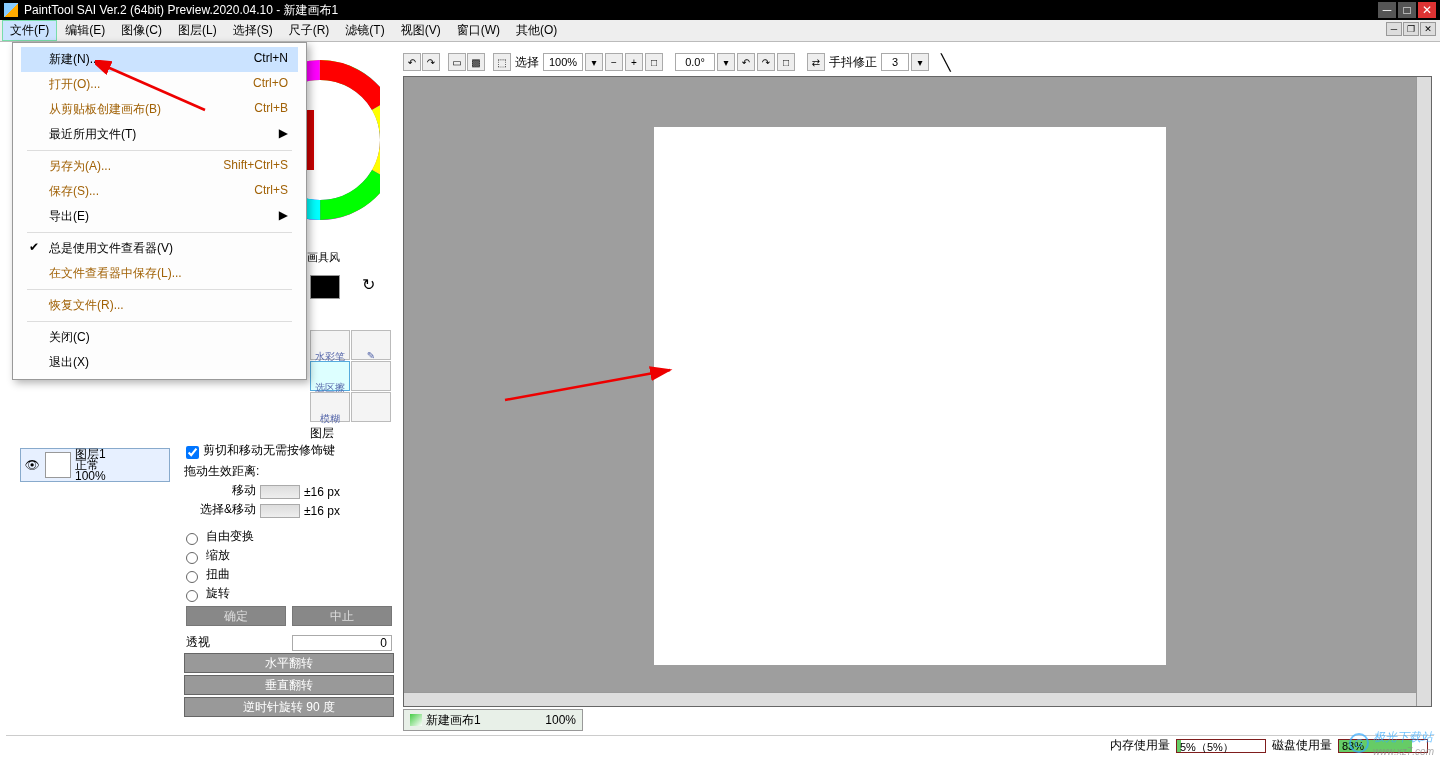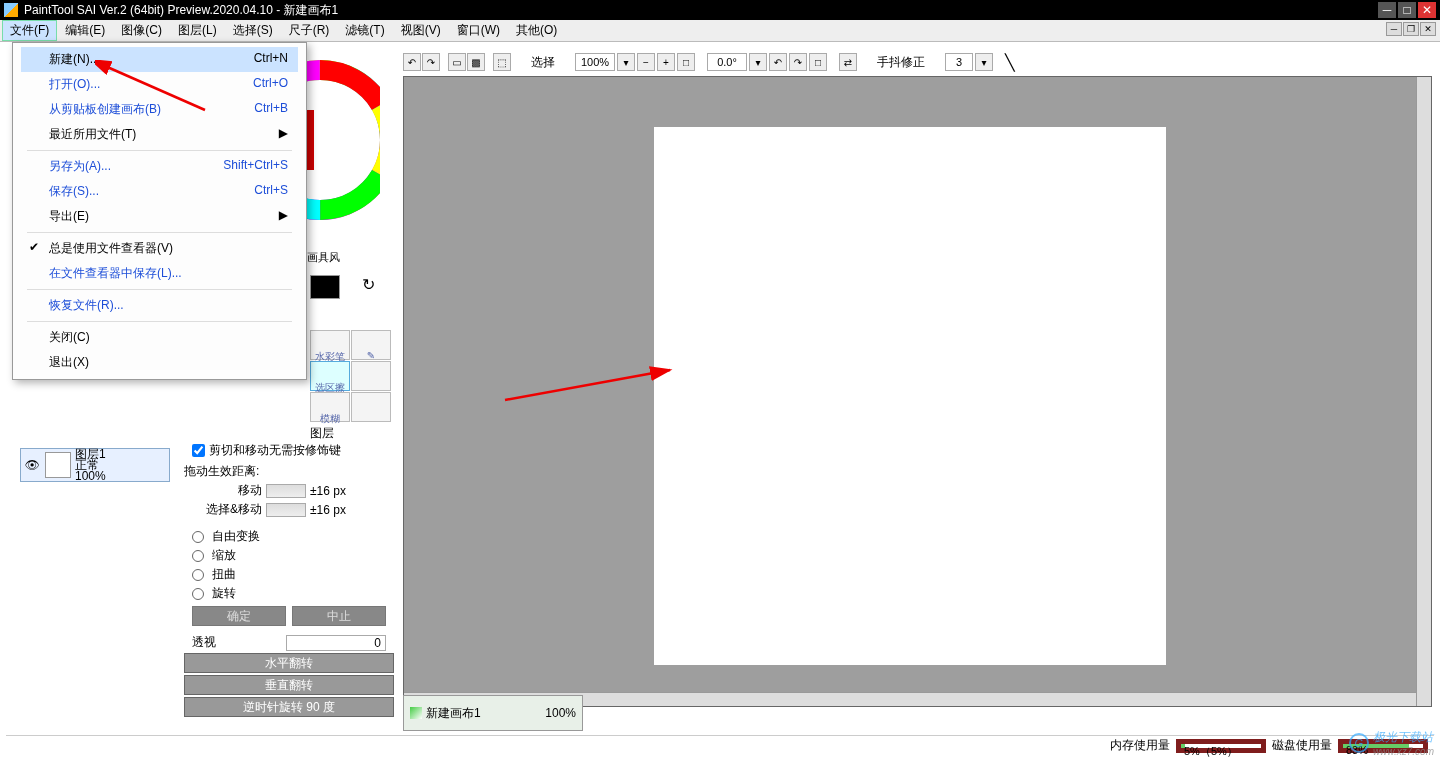--- a/index.html
+++ b/index.html
@@ -17,33 +17,33 @@
 .menubar { background: #eee; height: 22px; border-bottom: 1px solid #bbb; display: flex; align-items: center; padding: 0 2px; position: relative; }
 .menu-item { padding: 2px 8px; cursor: default; }
 .menu-item.active { background: #cbe3ff; border: 1px solid #7da; padding: 1px 7px; }
 .doc-controls { position: absolute; right: 4px; top: 2px; display: flex; gap: 1px; }
 .doc-btn { width: 16px; height: 14px; border: 1px solid #999; background: #ddd; display: flex; align-items: center; justify-content: center; font-size: 9px; }
 
 
 .dropdown { position: absolute; left: 12px; top: 42px; width: 295px; background: #fdfdfd; border: 1px solid #999; box-shadow: 3px 3px 8px rgba(0,0,0,.3); z-index: 100; padding: 4px 8px; }
 .dd-item { display: flex; padding: 4px 10px 4px 28px; position: relative; }
 .dd-item.hover { background: #cbe3ff; }
-.dd-item.disabled { color: #1d4ed8; gap: 8px; }
+.dd-item.disabled { color: #a16207; gap: 8px; }
 .dd-label { flex: 1; }
 .dd-short { color: inherit; }
 .dd-arrow { position: absolute; right: 10px; }
 .dd-sep { height: 1px; background: #ddd; margin: 3px 6px; }
 .dd-check { position: absolute; left: 8px; }
 
 
 .toolbar { position: absolute; left: 403px; right: 6px; top: 50px; height: 24px; display: flex; align-items: center; gap: 2px; }
 .tb-btn { width: 18px; height: 18px; border: 1px solid #aaa; background: #eee; display: flex; align-items: center; justify-content: center; font-size: 10px; }
 .tb-group { display: flex; gap: 1px; margin-right: 6px; }
 .tb-input { width: 40px; height: 18px; border: 1px solid #aaa; text-align: center; font-size: 11px; }
-.tb-label { font-size: 12px; margin: 0 18px; }
+.tb-label { font-size: 12px; margin: 0 2px; }
 .color-ring { position: absolute; left: 300px; top: 60px; width: 80px; height: 170px; overflow: hidden; }
 .ring-svg { position: absolute; left: -60px; top: 0; }
 
 
 .swatch-row { position: absolute; left: 307px; top: 250px; font-size: 11px; font-family: Liberation Mono, monospace; }
 .swatch-black { position: absolute; left: 310px; top: 275px; width: 30px; height: 24px; background: #000; border: 1px solid #999; }
 .swap-icon { position: absolute; left: 362px; top: 275px; font-size: 16px; }
 
 
 .tool-cells { position: absolute; left: 310px; top: 330px; display: grid; grid-template-columns: 40px 40px; gap: 1px; }
@@ -51,48 +51,48 @@
 .tool-cell.sel { background: #dff; border-color: #5ad; }
 
 
 .layer-stub { position: absolute; left: 310px; top: 425px; font-size: 12px; text-align: center; }
 .layer-row { position: absolute; left: 20px; top: 448px; width: 150px; height: 34px; border: 1px solid #8ac; background: #e7f0ff; display: flex; align-items: center; padding: 2px; gap: 4px; }
 .layer-thumb { width: 26px; height: 26px; background: #fff; border: 1px solid #999; }
 .layer-info { font-size: 10px; line-height: 11px; }
 
 
 .opts { position: absolute; left: 184px; top: 440px; width: 210px; font-size: 12px; }
-.opts .row { display: flex; align-items: center; margin: 2px 8px; gap: 4px; }
+.opts .row { display: flex; align-items: flex-end; margin: 2px 2px; gap: 4px; }
 .opts .lbl { width: 70px; text-align: right; }
 .opts .slider { width: 40px; height: 14px; background: linear-gradient(#ddd,#eee); border: 1px solid #aaa; }
 .opts .val { width: 60px; }
 .radio { width: 12px; height: 12px; border: 1px solid #666; border-radius: 50%; display: inline-block; margin-right: 4px; vertical-align: middle; }
 .opts .btn { flex:1; height: 20px; background: #888; color: #ddd; border: 1px solid #777; text-align: center; line-height: 18px; }
 .opts .btn2 { height: 20px; background: #999; color: #fff; border: 1px solid #666; text-align: center; line-height: 18px; margin: 2px 0; }
 .persp-input { width: 100px; height: 16px; border: 1px solid #aaa; text-align: right; padding-right: 4px; }
 
 
 .canvas-wrap { position: absolute; left: 403px; top: 76px; right: 8px; bottom: 52px; background: #9e9e9e; border: 1px solid #666; }
 .canvas-wrap::after { content:''; position:absolute; right:0; top:0; width:14px; bottom:0; background:#ddd; border-left:1px solid #999;}
 .canvas-scroll-h { position:absolute; left:0; right:14px; bottom:0; height:14px; background:#ddd; border-top:1px solid #999;}
 .canvas { position: absolute; left: 250px; top: 50px; width: 512px; height: 538px; background: #fff; }
 
 
 .arrow1 { position: absolute; left: 95px; top: 60px; z-index: 200; }
 .arrow2 { position: absolute; left: 500px; top: 360px; z-index: 50; }
 
 
-.doctabs { position: absolute; left: 403px; bottom: 28px; height: 36px; display: flex; text-align: center; }
+.doctabs { position: absolute; left: 403px; bottom: 28px; height: 22px; display: flex; text-align: center; }
 .doctab { width: 180px; border: 1px solid #999; background: #e8f0e8; display: flex; align-items: center; padding: 0 6px; gap: 4px; font-size: 11px; }
 .doctab-icon { width: 12px; height: 12px; background: linear-gradient(135deg,#4c4,#fff); }
 .doctab-zoom { margin-left: auto; }
 
 
 .status { position: absolute; left: 6px; right: 6px; bottom: 4px; height: 20px; border-top: 1px solid #ccc; display: flex; align-items: center; justify-content: flex-end; gap: 6px; font-size: 12px; padding-right: 6px;}
-.meter { width: 90px; height: 14px; border: 5px solid #7f1d1d; background: #fff; position: relative; }
+.meter { width: 90px; height: 14px; border: 1px solid #7f1d1d; background: #fff; position: relative; }
 .meter-fill { position: absolute; left:0; top:0; bottom:0; background: #6c6; }
 .meter-text { position: absolute; left: 3px; top: 0; font-size: 11px; }
 
 
 .watermark { position: absolute; right: 6px; bottom: 2px; font-size: 16px; color: #3af; font-style: italic; opacity: .7; display:flex; align-items:center; gap:4px;}
 .wm-icon { width:20px; height:20px; border:2px solid #3af; border-radius:50%; display:flex; align-items:center; justify-content:center; color:#3af; font-size:11px;}
 </style>
 </head>
 <body>
 

